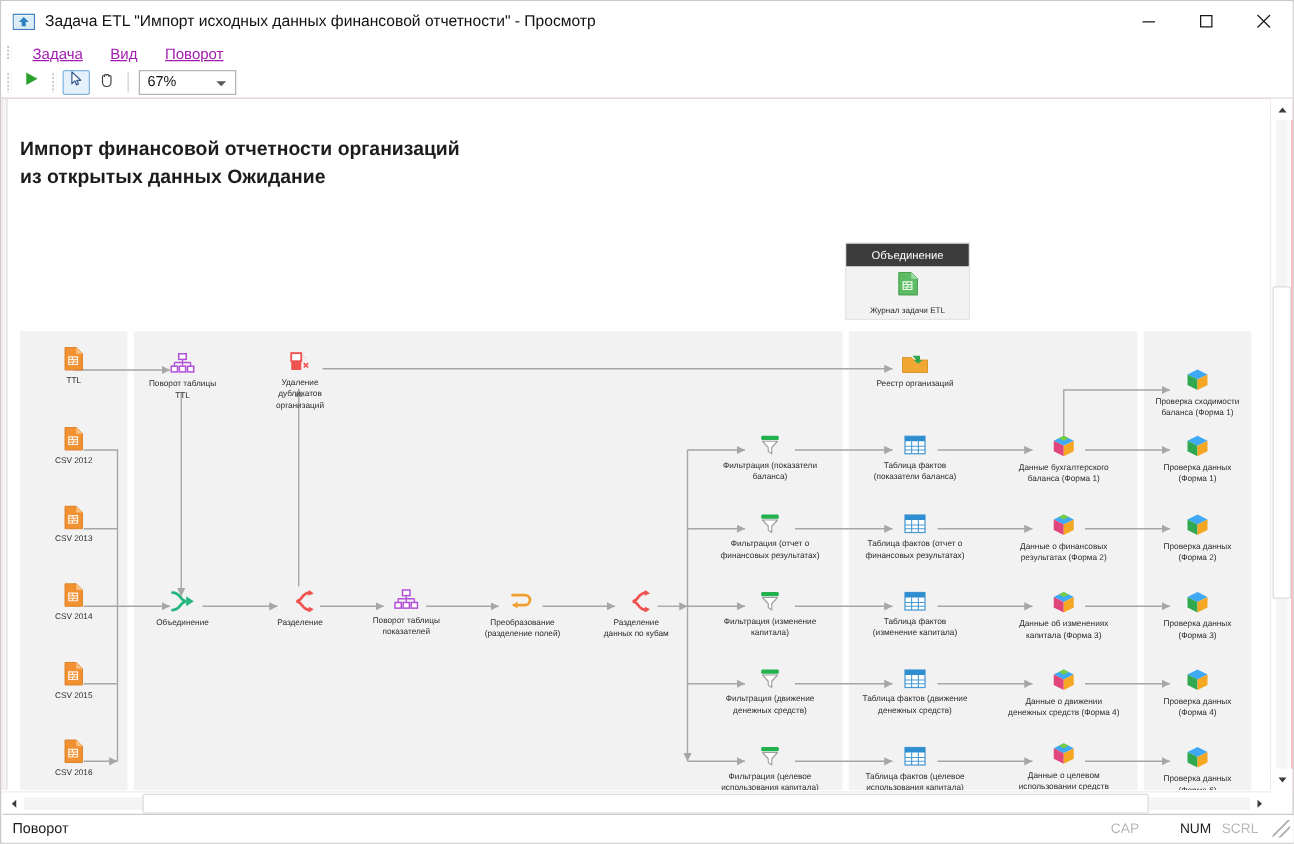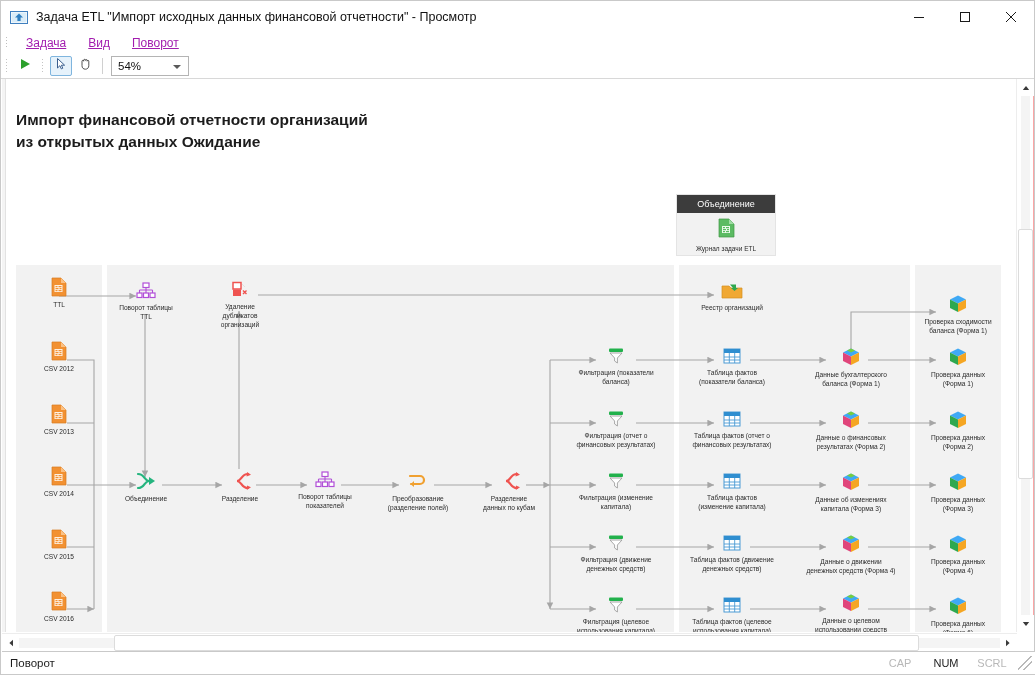--- a/index.html
+++ b/index.html
@@ -110,21 +110,21 @@
               background:#fff; border:1px solid #dcdcdc; border-radius:2px; }
   .hs-track { position:absolute; top:4px; height:10px; background:#f4f4f4; }
 
   
   .statusbar { position:absolute; left:1px; bottom:0; width:1033px; height:23px;
                background:#fff; border-top:1px solid #c9c9c9;
                display:flex; align-items:center; }
   .status-text { font-size:11.5px; color:#1c1c1c; margin-left:8px; }
   .status-right { margin-left:auto; display:flex; align-items:center; }
   .status-cell { width:46px; text-align:center; font-size:11px; }
-  .status-cell.on { color:#1c1c1c; }
+  .status-cell.on { color:#1c1c1c;text-align:right; }
   .status-cell.off { color:#b8b8b8; }
   .grip { width:14px; height:14px; margin-right:3px; margin-left:3px;
           background:
             linear-gradient(135deg, transparent 44%, #b9b9b9 44%, #b9b9b9 52%, transparent 52%),
             linear-gradient(135deg, transparent 66%, #b9b9b9 66%, #b9b9b9 74%, transparent 74%);
   }
 </style>
 </head>
 <body>
 
@@ -185,21 +185,21 @@
     </div>
     <div class="tb-btn">
       <span>
         <svg width="15" height="15" viewBox="0 0 15 15">
           <path d="M4 9.5 V5.2 a0.85 0.85 0 0 1 1.7 0 V4.2 a0.85 0.85 0 0 1 1.7 0 V4.4 a0.85 0.85 0 0 1 1.7 0 V5.2 a0.85 0.85 0 0 1 1.7 0 V9.8 c0 2-1.5 3.4-3.4 3.4 -2.1 0-3.4-1.4-3.4-3.4 Z" fill="#ffffff" stroke="#3d3d3d" stroke-width="0.9" stroke-linejoin="round"></path>
         </svg>
       </span>
     </div>
     <div class="tb-sep"></div>
     <div class="zoom-box">
-      <span class="zoom-val">54%</span>
+      <span class="zoom-val">67%</span>
       <span class="zoom-caret"></span>
     </div>
   </div>
 
   <div class="canvas-wrap">
     <div class="canvas">
       <div class="canvas-left-rule"></div>
 
       <div class="diagram-title">
         <div>Импорт финансовой отчетности организаций</div>

